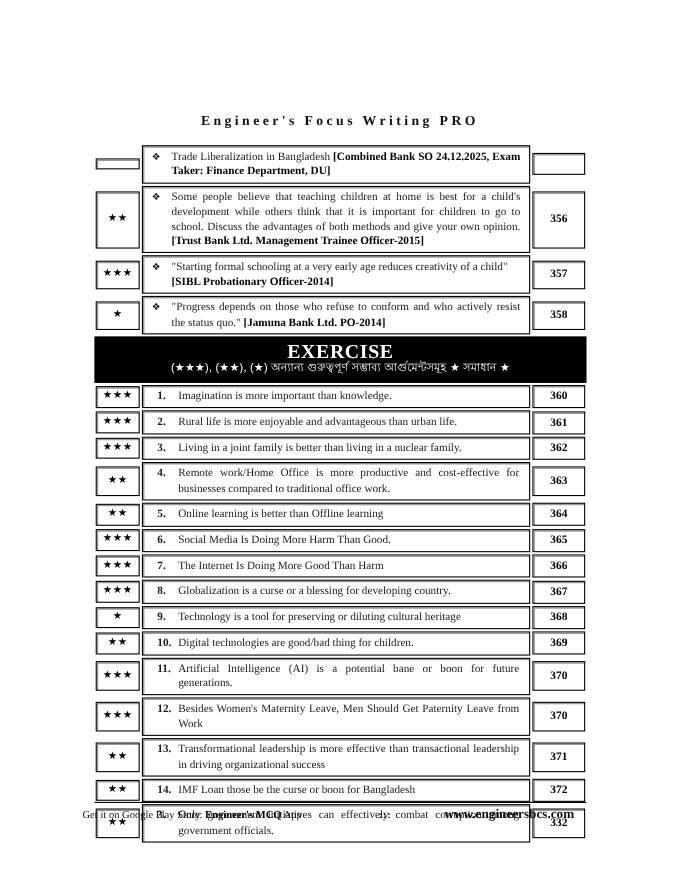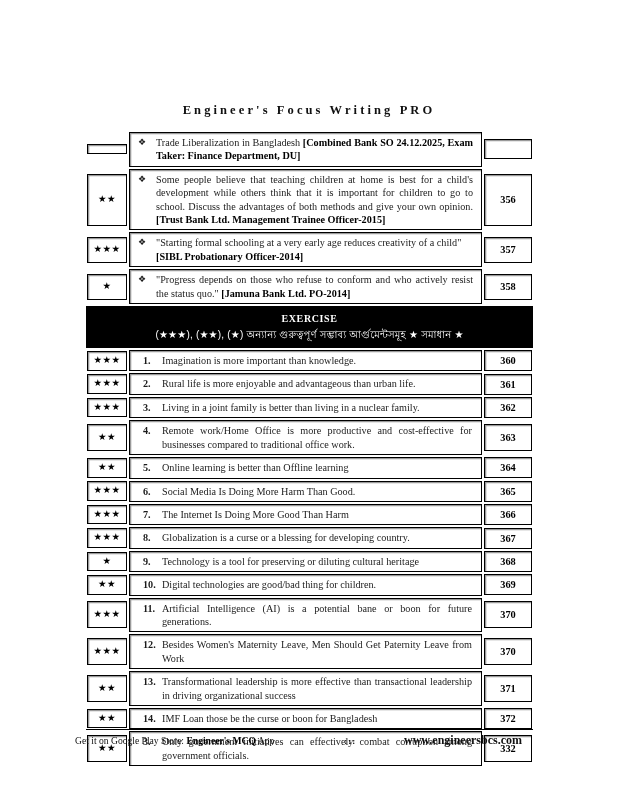--- a/index.html
+++ b/index.html
@@ -125,21 +125,21 @@
   .ex-td { padding: 1px 0 1px 0; }
   .ex-banner {
     background: #000000;
     color: #ffffff;
     text-align: center;
     padding: 4px 0 5px 0;
     margin: 1px 0;
     border: 1px solid #000;
   }
   .ex-title {
-    font-size: 10px;
+    font-size: 18px;
     font-weight: bold;
     letter-spacing: 0.6px;
     line-height: 16px;
   }
   .ex-sub {
     font-size: 10px;
     line-height: 15px;
     letter-spacing: 0.2px;
     font-family: "Liberation Sans", "DejaVu Sans", sans-serif;
   }

